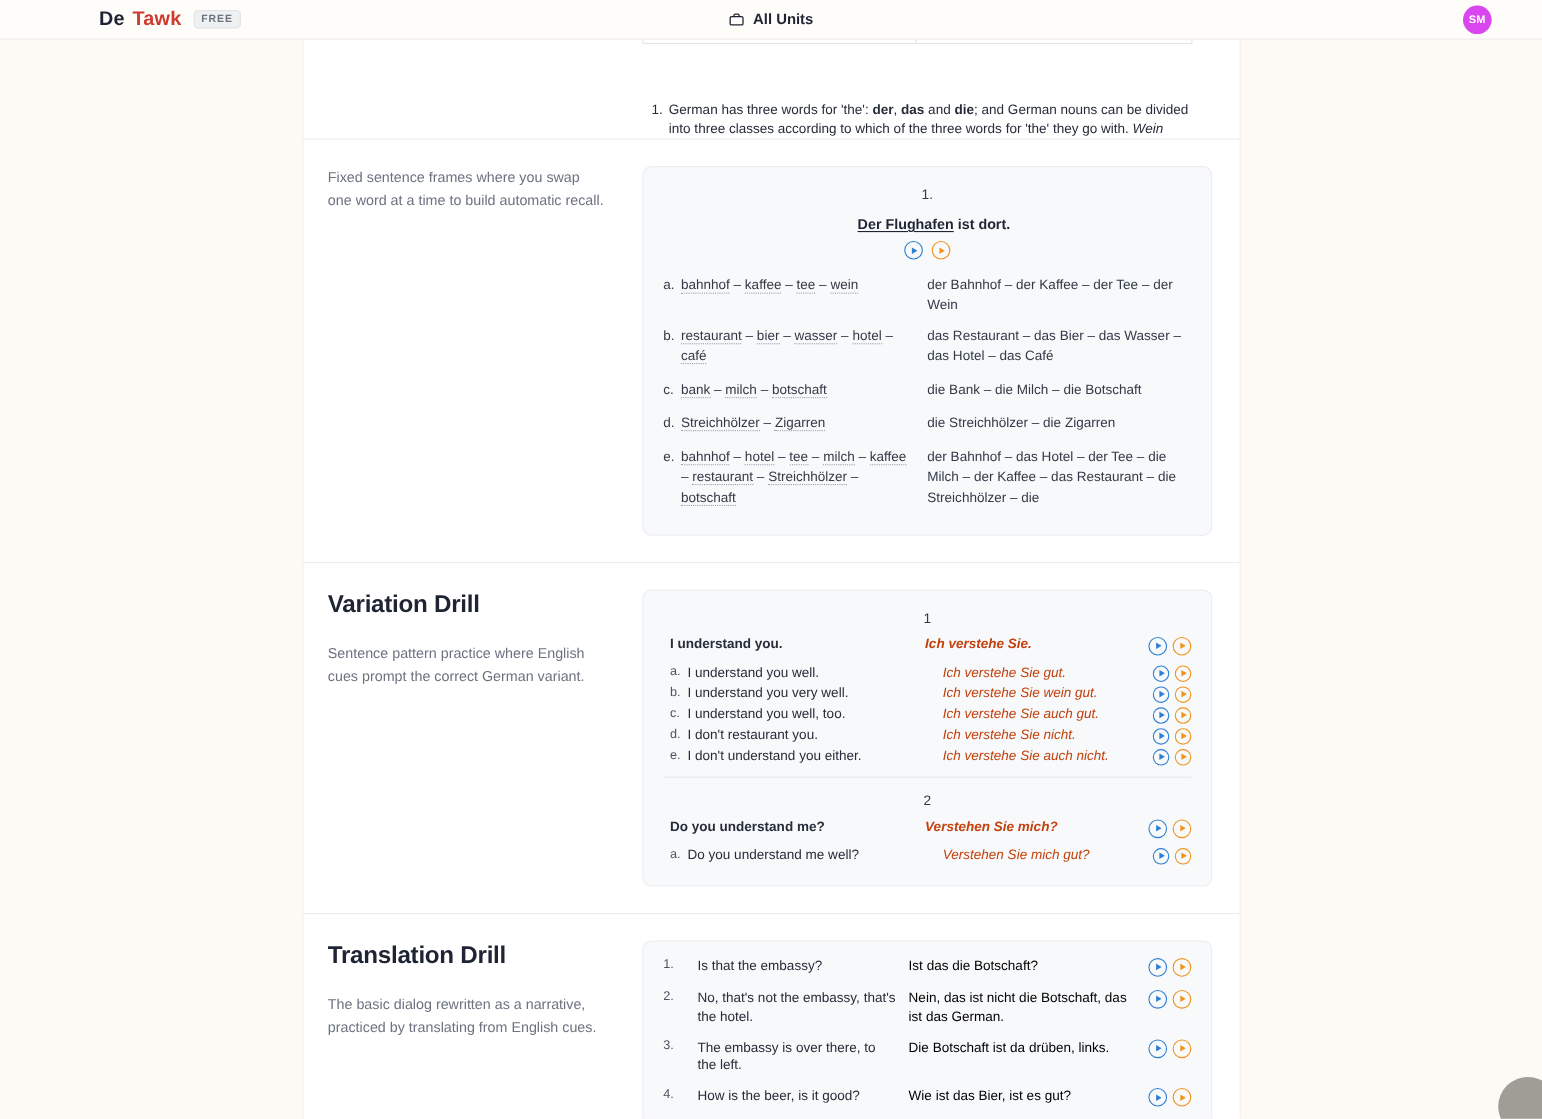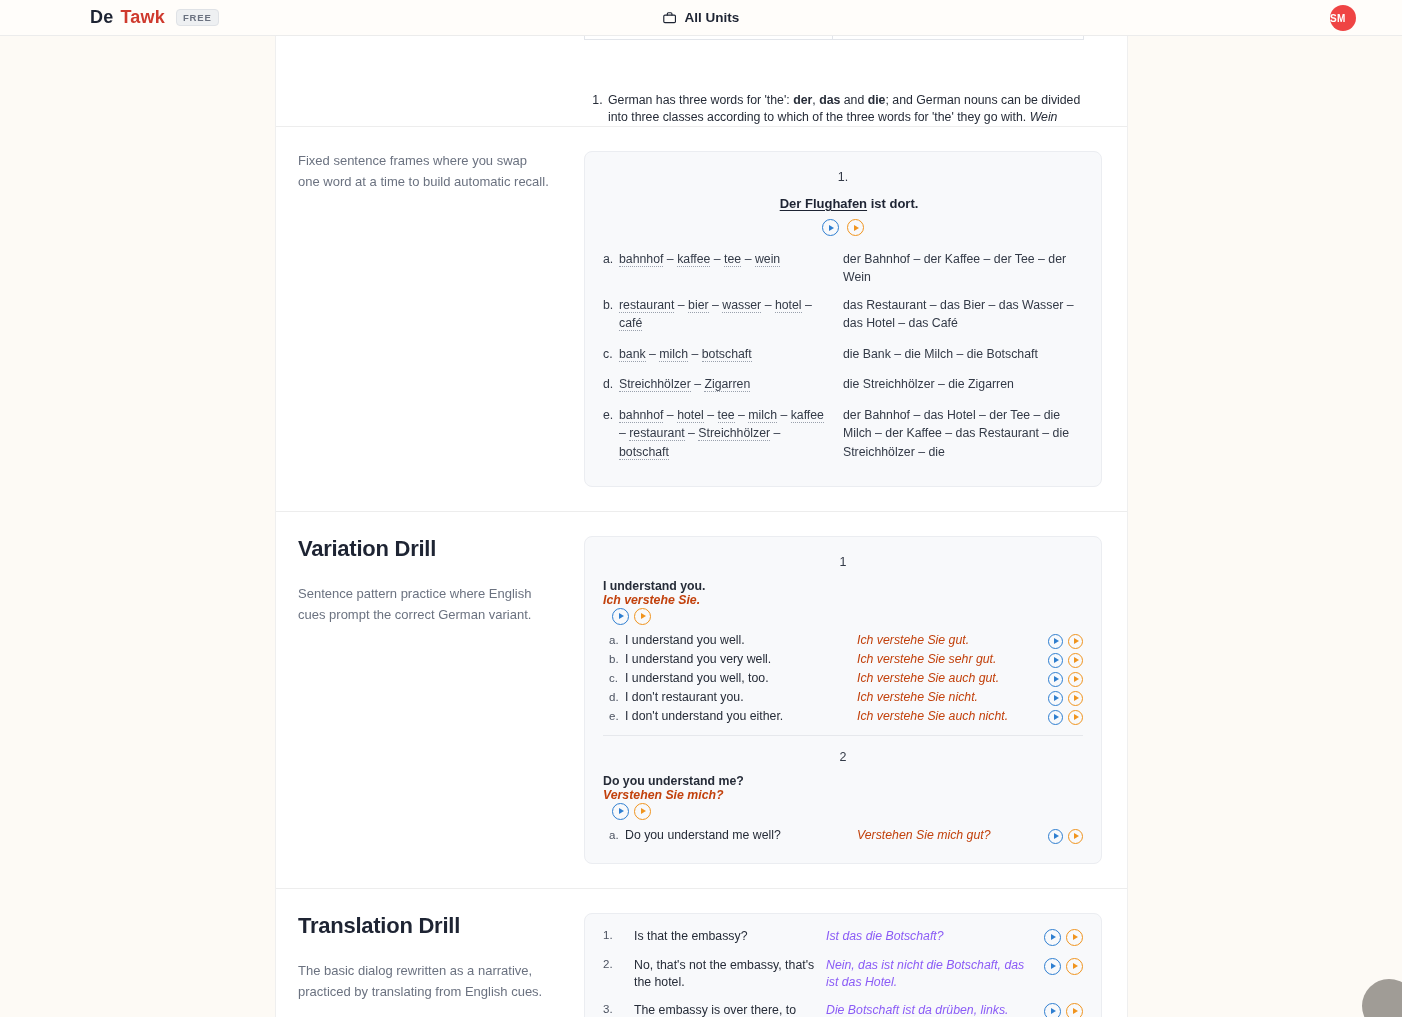--- a/index.html
+++ b/index.html
@@ -33,23 +33,23 @@
   .allunits {
     position: absolute; left: 50%; transform: translateX(-50%);
     display: flex; align-items: center; gap: 8px;
     font-size: 13.5px; font-weight: bold; color: #1e2433;
     cursor: pointer;
   }
   .allunits svg { display: block; }
   .avatar {
     position: absolute; right: 46px; top: 5px;
     width: 26px; height: 26px; border-radius: 50%;
-    background: #ef4444; color: #fff;
+    background: #d946ef; color: #fff;
     font-size: 10px; font-weight: bold; letter-spacing: .3px;
-    display: flex; align-items: center; 
+    display: flex; align-items: center; justify-content: center;
     cursor: pointer;
   }
 
   
   .page {
     position: absolute; top: 36px; left: 0;
     width: 1402px; height: 981px;
     overflow: hidden;
   }
   .content-col {
@@ -115,29 +115,29 @@
 
   
   .var-group + .var-group { border-top: 1px solid #e6e8ec; margin-top: 10px; padding-top: 10px; }
   .var-num { text-align: center; font-size: 12.5px; color: #333a47; margin: 4px 0 9px; }
   .var-row { display: flex; align-items: flex-start; margin-bottom: 3px; }
   .var-letter { width: 22px; flex: none; font-size: 11.5px; color: #4b5260; padding-left: 6px; padding-top: 1px; }
   .var-en { width: 232px; flex: none; font-size: 12.3px; color: #262c38; padding-right: 10px; }
   .var-de { flex: 1; font-size: 12.3px; color: #c2410c; font-style: italic; padding-right: 8px; }
   .var-row.head .var-en { font-weight: bold; font-style: normal; padding-left: 0; }
   .var-row.head .var-de { font-weight: bold; font-style: italic; }
-  .var-row.head { margin-bottom: 8px; flex-direction: column; }
+  .var-row.head { margin-bottom: 8px; }
   .var-row.head .var-letter { width: 0; }
   .var-audio { width: 48px; flex: none; display: flex; gap: 5px; justify-content: flex-end; padding-top: 1px; }
 
   
   .tr-row { display: flex; align-items: flex-start; margin-bottom: 11px; }
   .tr-num { width: 31px; flex: none; font-size: 11.5px; color: #4b5260; padding-top: 1px; }
   .tr-en { width: 192px; flex: none; font-size: 12.3px; line-height: 1.37; color: #262c38; padding-right: 10px; }
-  .tr-de { flex: 1; font-size: 12.3px; line-height: 1.37; color: #8b5cf6; font-style: italic; padding-right: 8px; }
+  .tr-de { flex: 1; font-size: 12.3px; line-height: 1.37; color: #000000; padding-right: 8px; }
   .tr-audio { width: 48px; flex: none; display: flex; gap: 5px; justify-content: flex-end; padding-top: 1px; }
 
   
   .pbtn {
     width: 15px; height: 15px; border-radius: 50%;
     border: 1.6px solid #2f7fd1;
     display: inline-flex; align-items: center; justify-content: center;
     cursor: pointer; flex: none; background: transparent;
   }
   .pbtn.lg { width: 17px; height: 17px; }
@@ -288,21 +288,21 @@
                       <span class="tri"></span>
                     </span>
                     <span class="pbtn orange">
                       <span class="tri"></span>
                     </span>
                   </span>
                 </div>
                 <div class="var-row">
                   <span class="var-letter">b.</span>
                   <span class="var-en">I understand you very well.</span>
-                  <span class="var-de">Ich verstehe Sie sehr gut.</span>
+                  <span class="var-de">Ich verstehe Sie wein gut.</span>
                   <span class="var-audio">
                     <span class="pbtn">
                       <span class="tri"></span>
                     </span>
                     <span class="pbtn orange">
                       <span class="tri"></span>
                     </span>
                   </span>
                 </div>
                 <div class="var-row">
@@ -398,21 +398,21 @@
                     <span class="tri"></span>
                   </span>
                   <span class="pbtn lg orange">
                     <span class="tri"></span>
                   </span>
                 </span>
               </div>
               <div class="tr-row">
                 <span class="tr-num">2.</span>
                 <span class="tr-en">No, that's not the embassy, that's the hotel.</span>
-                <span class="tr-de">Nein, das ist nicht die Botschaft, das ist das Hotel.</span>
+                <span class="tr-de">Nein, das ist nicht die Botschaft, das ist das German.</span>
                 <span class="tr-audio">
                   <span class="pbtn lg">
                     <span class="tri"></span>
                   </span>
                   <span class="pbtn lg orange">
                     <span class="tri"></span>
                   </span>
                 </span>
               </div>
               <div class="tr-row">

